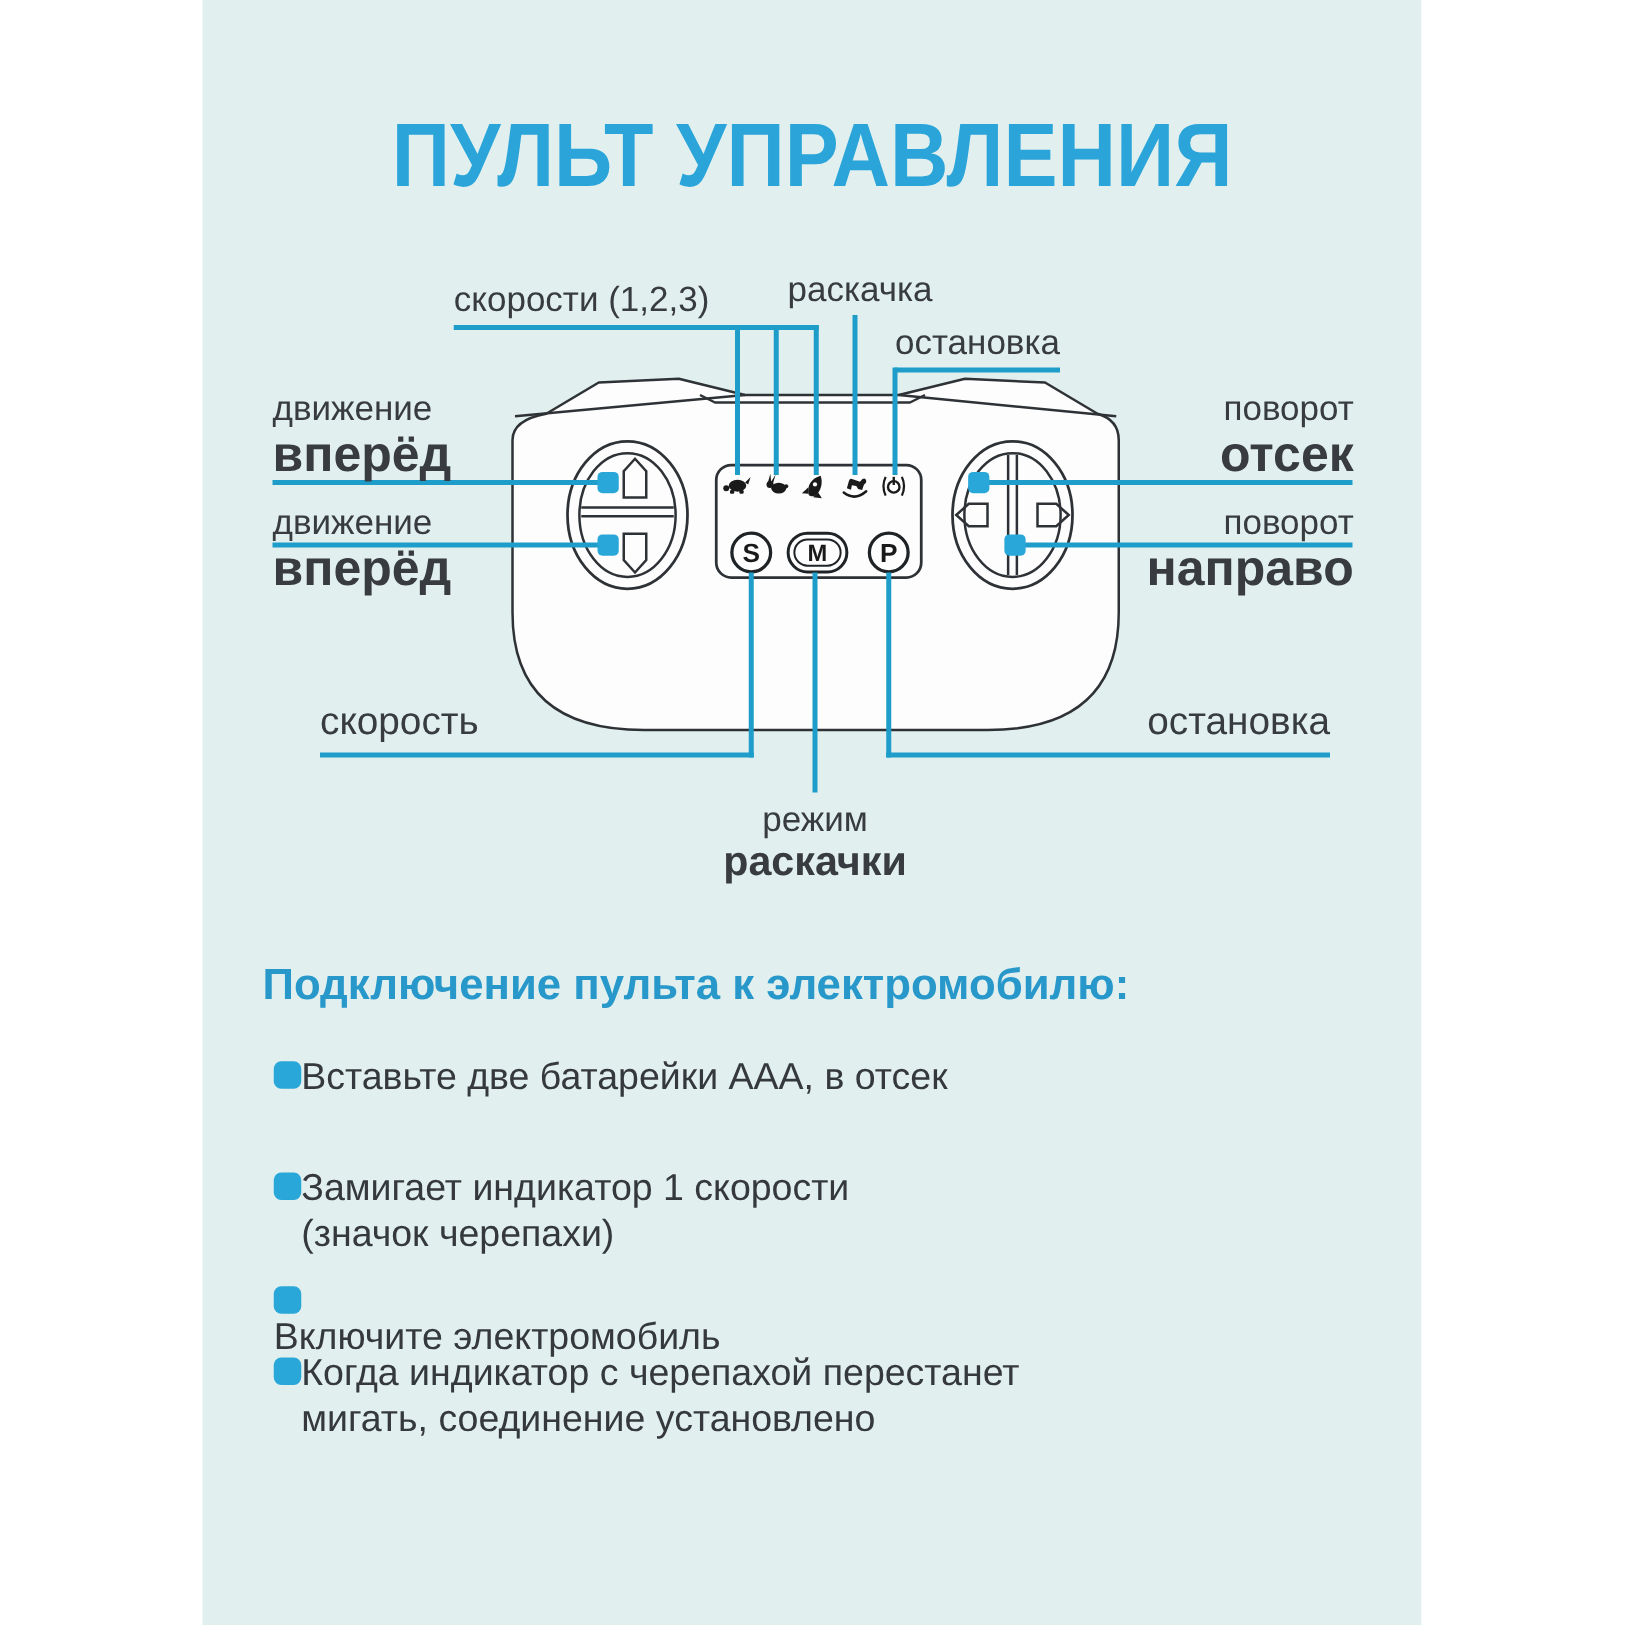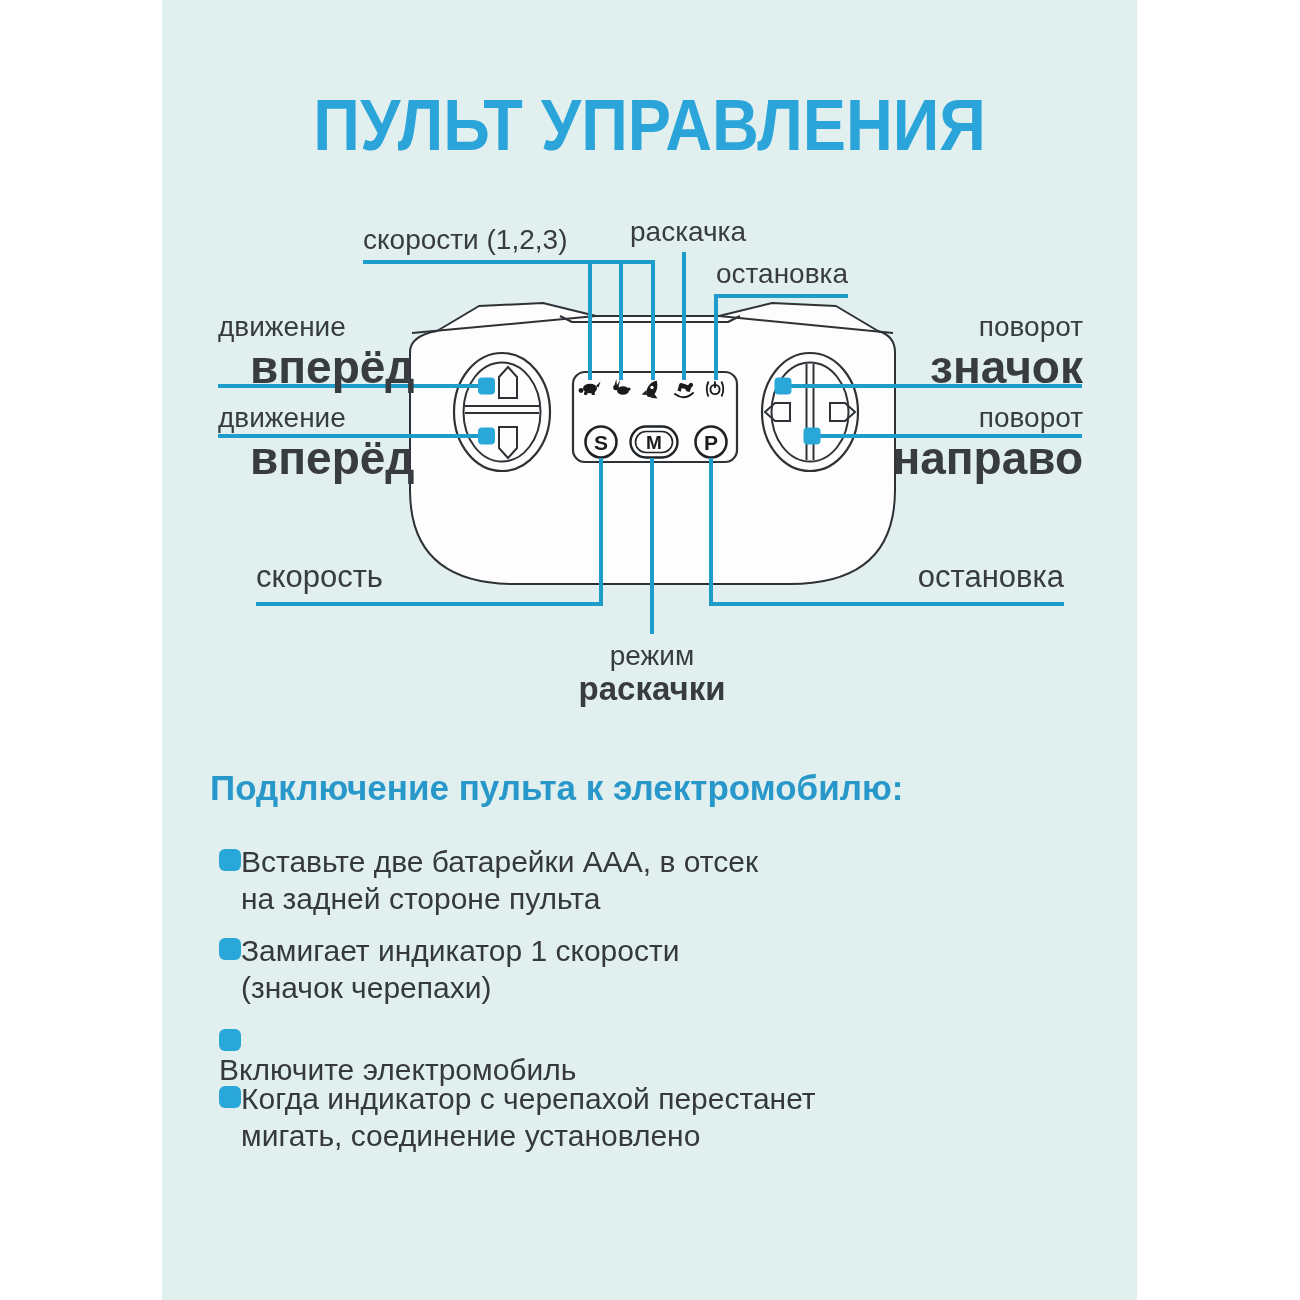--- a/index.html
+++ b/index.html
@@ -5,21 +5,21 @@
   html,body{margin:0;padding:0;}
   .page{position:relative;width:1300px;height:1300px;background:#ffffff;overflow:hidden;
         font-family:"Liberation Sans", sans-serif;}
   .panel{position:absolute;left:162px;top:0;width:975px;height:1300px;background:#e1f0ef;}
   .title{position:absolute;left:0;right:0;top:84px;text-align:center;color:#2ba5d9;
          font-weight:bold;font-size:72px;letter-spacing:0px;white-space:nowrap;}
   .title span{display:inline-block;transform:scaleX(0.9);transform-origin:center;}
   svg.draw{position:absolute;left:0;top:0;width:1300px;height:1300px;}
   .lbl{position:absolute;color:#383c40;white-space:nowrap;line-height:1.12;}
   .sm{font-size:28px;font-weight:400;}
-  .lg{font-size:46px;font-weight:700;margin-left:32px;}
+  .lg{font-size:40px;font-weight:700;}
   .md{font-size:31px;font-weight:400;}
   .right{text-align:right;}
   .center{text-align:center;}
   .mode-wrap{transform:translateX(-50%);}
   .heading{position:absolute;left:210px;top:768px;font-size:35px;font-weight:700;color:#2898ca;}
   .bullet{position:absolute;left:219px;display:flex;align-items:flex-start;}
   .bullet .sq{flex:0 0 auto;width:22px;height:22px;border-radius:6px;background:#29a7d8;margin-top:6px;}
   .bullet .txt{font-size:30px;line-height:37px;color:#35393d;white-space:nowrap;}
 </style>
 </head>
@@ -141,42 +141,41 @@
   <div class="lbl" style="left:218px;top:311px;">
     <div class="sm">движение</div>
     <div class="lg">вперёд</div>
   </div>
   <div class="lbl" style="left:218px;top:402px;">
     <div class="sm">движение</div>
     <div class="lg">вперёд</div>
   </div>
   <div class="lbl right" style="right:217px;top:311px;">
     <div class="sm">поворот</div>
-    <div class="lg">значок</div>
+    <div class="lg">отсек</div>
   </div>
   <div class="lbl right" style="right:217px;top:402px;">
     <div class="sm">поворот</div>
     <div class="lg">направо</div>
   </div>
 
   <div class="lbl md" style="left:256px;top:560px;">скорость</div>
   <div class="lbl md" style="right:236px;top:560px;">остановка</div>
 
   <div class="lbl center mode-wrap" style="left:652px;top:640px;">
     <div class="sm">режим</div>
     <div style="font-size:33px;font-weight:700;">раскачки</div>
   </div>
 
   <div class="heading">Подключение пульта к электромобилю:</div>
 
   <div class="bullet" style="top:843px;">
     <div class="sq"></div>
     <div class="txt">
       <div>Вставьте две батарейки ААА, в отсек</div>
-      <div>на задней стороне пульта</div>
     </div>
   </div>
   <div class="bullet" style="top:932px;">
     <div class="sq"></div>
     <div class="txt">
       <div>Замигает индикатор 1 скорости</div>
       <div>(значок черепахи)</div>
     </div>
   </div>
   <div class="bullet" style="top:1023px;flex-direction:column;">

